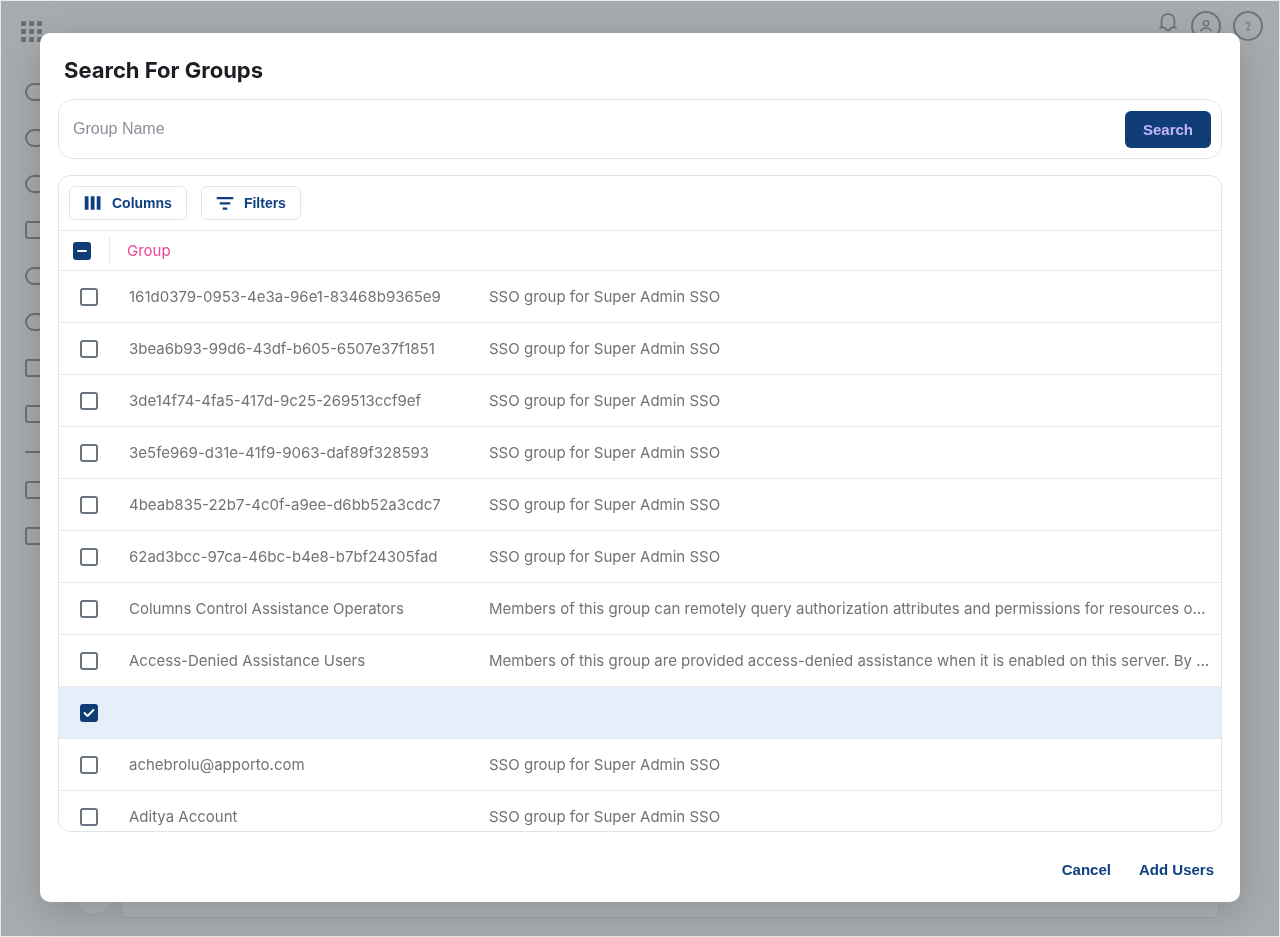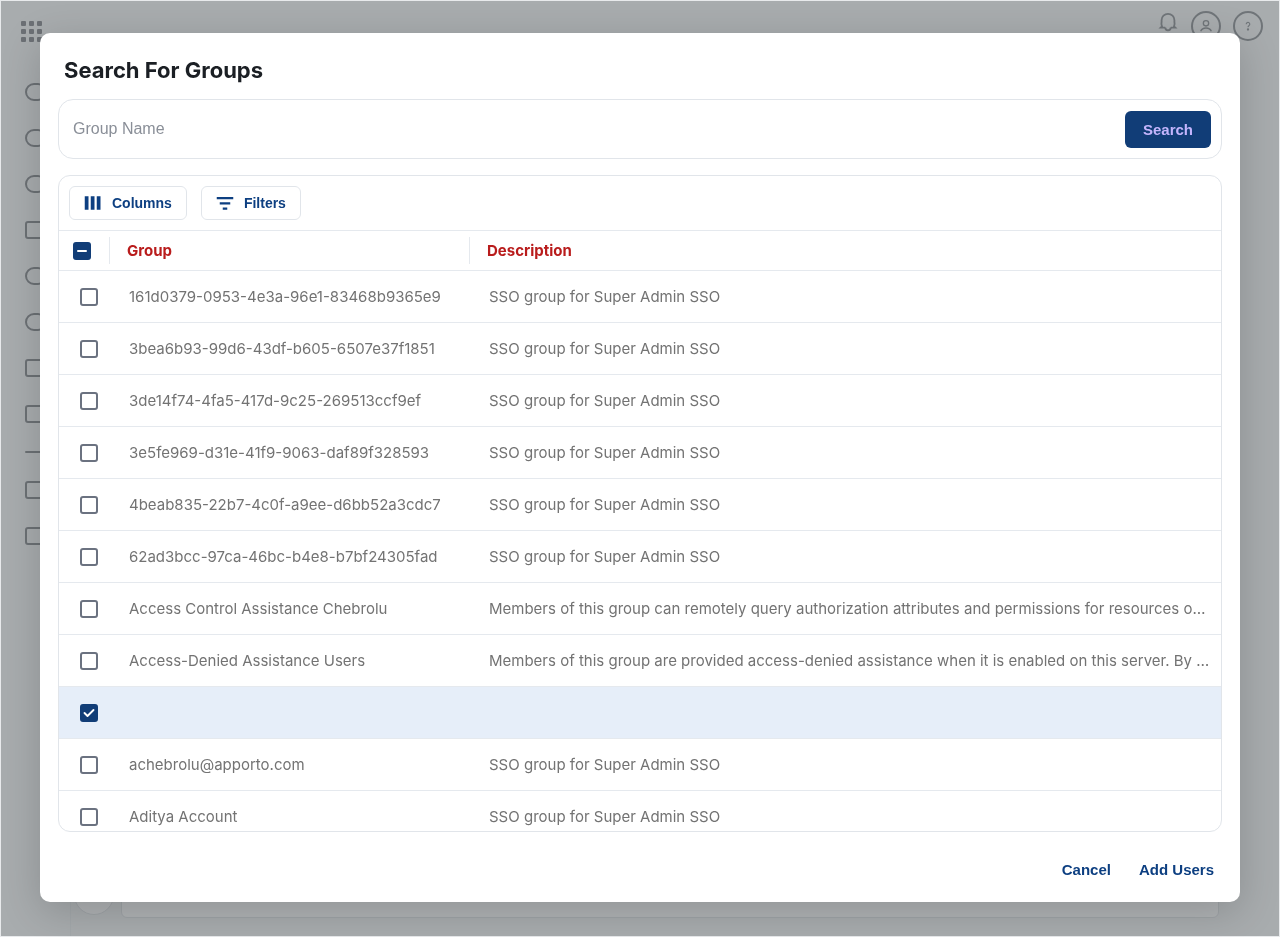--- a/index.html
+++ b/index.html
@@ -92,21 +92,21 @@
   }
   .toolbar-btn svg{display:block}
 
   .grid-head{
     display:grid;grid-template-columns:60px 360px 1fr;align-items:center;
     border-top:1px solid var(--row-border);border-bottom:1px solid var(--row-border);
     padding:10px 0;background:#fff;
   }
   .head-check .indeterminate{width:18px;height:18px;border-radius:3px;background:var(--accent);display:flex;align-items:center;justify-content:center;margin-left:14px}
   .head-check .indeterminate span{display:block;width:10px;height:2px;background:#fff;border-radius:1px}
-  .th{font-weight:700;color:#b91c1c;padding-left:8px;position:relative}
+  .th{font-weight:400;color:#ec4899;padding-left:8px;position:relative}
   .th .sep{position:absolute;left:-10px;top:-4px;bottom:-4px;width:1px;background:var(--row-border)}
 
   .grid-body{max-height:560px;overflow:hidden}
   .row{display:grid;grid-template-columns:60px 360px 1fr;align-items:center;border-bottom:1px solid var(--row-border);height:52px}
   .row.selected{background:var(--selected)}
   .row .cell{padding:0 10px;white-space:nowrap;overflow:hidden;text-overflow:ellipsis;color:#737373}
   .row .chk{display:flex;align-items:center;justify-content:center}
 
   
   .cbox{display:inline-flex;width:18px;height:18px;border:2px solid #6b7280;border-radius:3px;align-items:center;justify-content:center;cursor:pointer}
@@ -214,21 +214,20 @@
             </button>
           </div>
 
           <div class="grid-head">
             <div class="head-check">
               <div class="indeterminate">
                   <span></span>
                 </div>
             </div>
             <div class="th"><span class="sep"></span><span>Group</span></div>
-            <div class="th"><span class="sep"></span><span>Description</span></div>
           </div>
 
           <div class="grid-body" id="grid-body">
 
           <div class="row">
                 <div class="chk">
                   <span class="cbox"></span>
                 </div>
                 <div class="cell">161d0379-0953-4e3a-96e1-83468b9365e9</div>
                 <div class="cell">SSO group for Super Admin SSO</div>
@@ -265,21 +264,21 @@
                 <div class="chk">
                   <span class="cbox"></span>
                 </div>
                 <div class="cell">62ad3bcc-97ca-46bc-b4e8-b7bf24305fad</div>
                 <div class="cell">SSO group for Super Admin SSO</div>
               </div>
               <div class="row">
                 <div class="chk">
                   <span class="cbox"></span>
                 </div>
-                <div class="cell">Access Control Assistance Chebrolu</div>
+                <div class="cell">Columns Control Assistance Operators</div>
                 <div class="cell">Members of this group can remotely query authorization attributes and permissions for resources on this co…</div>
               </div>
               <div class="row">
                 <div class="chk">
                   <span class="cbox"></span>
                 </div>
                 <div class="cell">Access-Denied Assistance Users</div>
                 <div class="cell">Members of this group are provided access-denied assistance when it is enabled on this server. By default, th…</div>
               </div>
               <div class="row selected">

